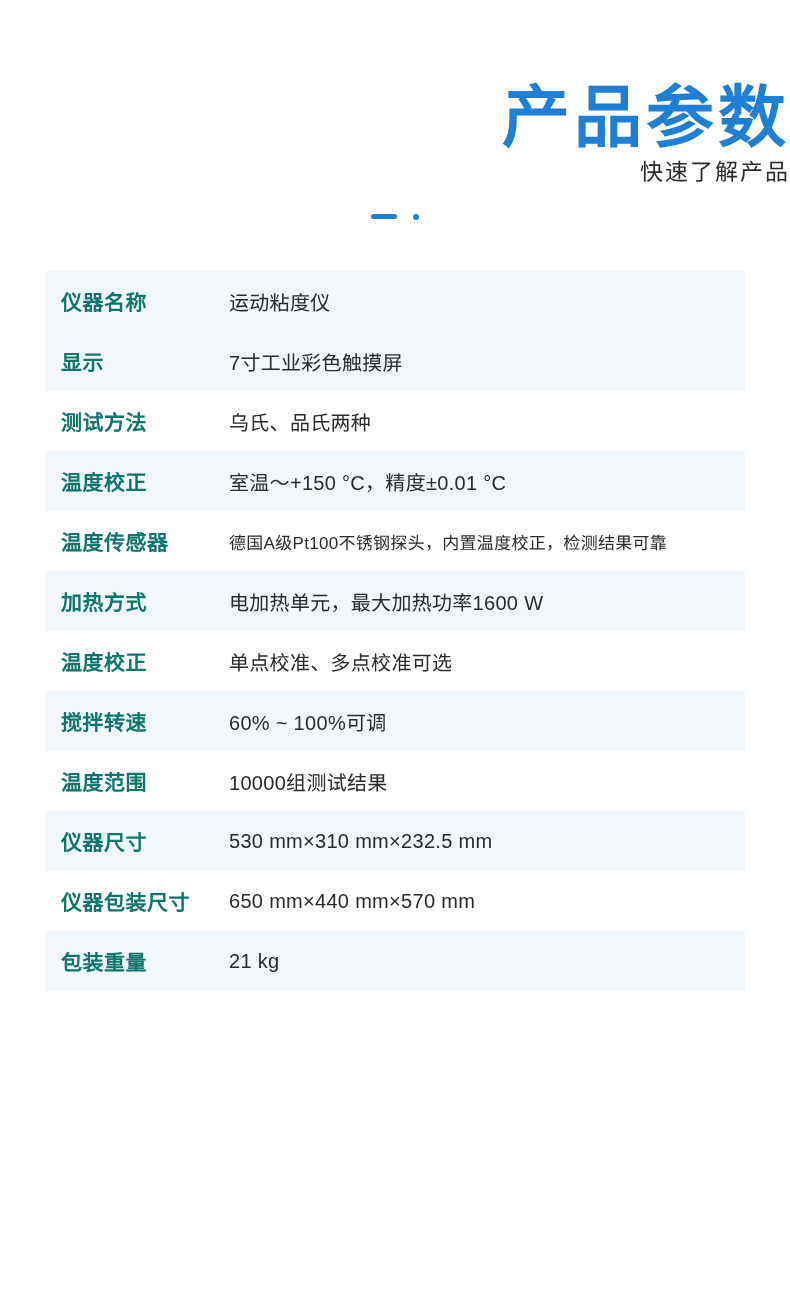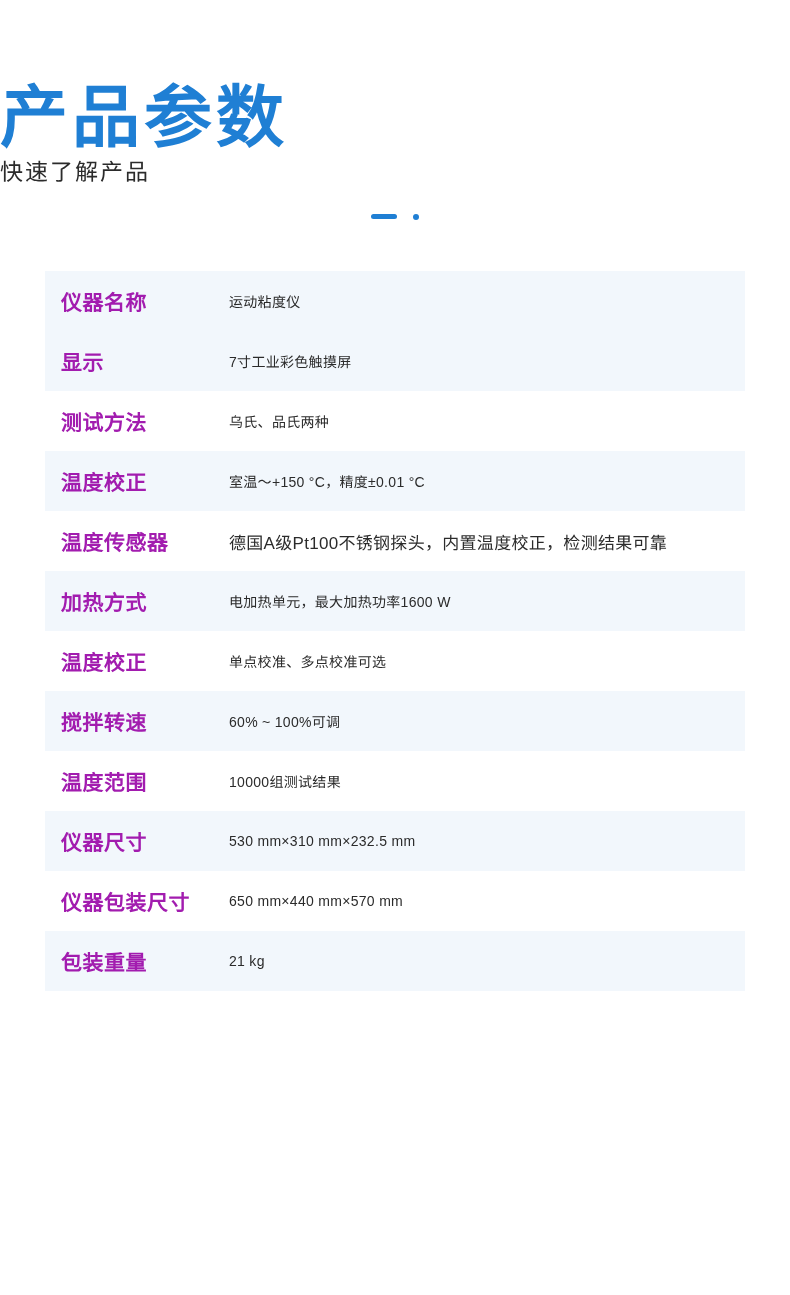--- a/index.html
+++ b/index.html
@@ -16,21 +16,21 @@
   .page {
     position: relative;
     width: 790px;
     height: 1295px;
     box-sizing: border-box;
   }
 
   
   .header {
     padding-top: 82px;
-    text-align: left;
+    text-align: right;
   }
   .main-title {
     font-size: 68px;
     font-weight: bold;
     color: #1f7fd4;
     letter-spacing: 4px;
     line-height: 1.05;
     font-family: "DejaVu Sans", "Liberation Sans", sans-serif;
   }
   .sub-title {
@@ -79,29 +79,29 @@
   .spec-table tr.even-row td {
     background: #ffffff;
   }
   .spec-table td {
     padding: 0;
     vertical-align: middle;
   }
   td.spec-label {
     width: 168px;
     padding-left: 16px;
-    color: #a21caf;
+    color: #0f766e;
     font-size: 21px;
     font-weight: bold;
     letter-spacing: 0.5px;
     white-space: nowrap;
   }
   td.spec-value {
     color: #2b2b2b;
-    font-size: 14px;
+    font-size: 20px;
     padding-right: 12px;
     letter-spacing: 0.3px;
   }
   td.spec-value.small {
     font-size: 17px;
   }
 </style>
 </head>
 <body>
 

